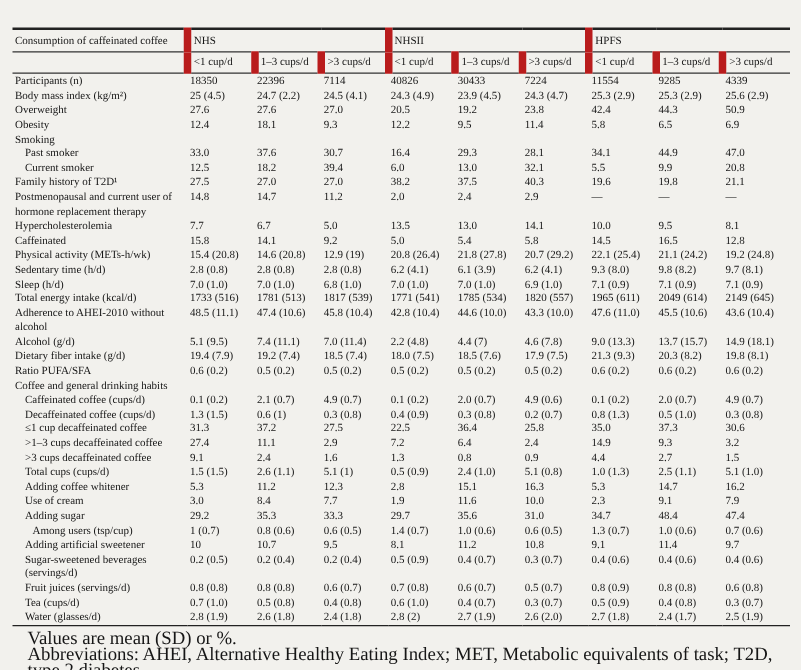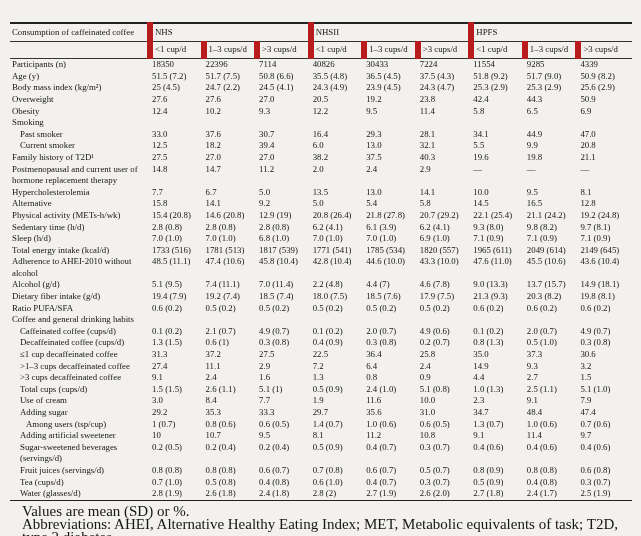--- a/index.html
+++ b/index.html
@@ -88,32 +88,20 @@
           <td class="val">22396</td>
           <td class="val">7114</td>
           <td class="val">40826</td>
           <td class="val">30433</td>
           <td class="val">7224</td>
           <td class="val">11554</td>
           <td class="val">9285</td>
           <td class="val">4339</td>
         </tr>
         <tr>
-          <td class="lbl indent-0">Age (y)</td>
-          <td class="val">51.5 (7.2)</td>
-          <td class="val">51.7 (7.5)</td>
-          <td class="val">50.8 (6.6)</td>
-          <td class="val">35.5 (4.8)</td>
-          <td class="val">36.5 (4.5)</td>
-          <td class="val">37.5 (4.3)</td>
-          <td class="val">51.8 (9.2)</td>
-          <td class="val">51.7 (9.0)</td>
-          <td class="val">50.9 (8.2)</td>
-        </tr>
-        <tr>
           <td class="lbl indent-0">Body mass index (kg/m²)</td>
           <td class="val">25 (4.5)</td>
           <td class="val">24.7 (2.2)</td>
           <td class="val">24.5 (4.1)</td>
           <td class="val">24.3 (4.9)</td>
           <td class="val">23.9 (4.5)</td>
           <td class="val">24.3 (4.7)</td>
           <td class="val">25.3 (2.9)</td>
           <td class="val">25.3 (2.9)</td>
           <td class="val">25.6 (2.9)</td>
@@ -126,21 +114,21 @@
           <td class="val">20.5</td>
           <td class="val">19.2</td>
           <td class="val">23.8</td>
           <td class="val">42.4</td>
           <td class="val">44.3</td>
           <td class="val">50.9</td>
         </tr>
         <tr>
           <td class="lbl indent-0">Obesity</td>
           <td class="val">12.4</td>
-          <td class="val">10.2</td>
+          <td class="val">18.1</td>
           <td class="val">9.3</td>
           <td class="val">12.2</td>
           <td class="val">9.5</td>
           <td class="val">11.4</td>
           <td class="val">5.8</td>
           <td class="val">6.5</td>
           <td class="val">6.9</td>
         </tr>
         <tr>
           <td class="lbl indent-0">Smoking</td>
@@ -208,21 +196,21 @@
           <td class="val">6.7</td>
           <td class="val">5.0</td>
           <td class="val">13.5</td>
           <td class="val">13.0</td>
           <td class="val">14.1</td>
           <td class="val">10.0</td>
           <td class="val">9.5</td>
           <td class="val">8.1</td>
         </tr>
         <tr>
-          <td class="lbl indent-0">Alternative</td>
+          <td class="lbl indent-0">Caffeinated</td>
           <td class="val">15.8</td>
           <td class="val">14.1</td>
           <td class="val">9.2</td>
           <td class="val">5.0</td>
           <td class="val">5.4</td>
           <td class="val">5.8</td>
           <td class="val">14.5</td>
           <td class="val">16.5</td>
           <td class="val">12.8</td>
         </tr>
@@ -400,20 +388,32 @@
           <td class="val">2.6 (1.1)</td>
           <td class="val">5.1 (1)</td>
           <td class="val">0.5 (0.9)</td>
           <td class="val">2.4 (1.0)</td>
           <td class="val">5.1 (0.8)</td>
           <td class="val">1.0 (1.3)</td>
           <td class="val">2.5 (1.1)</td>
           <td class="val">5.1 (1.0)</td>
         </tr>
         <tr>
+          <td class="lbl indent-1">Adding coffee whitener</td>
+          <td class="val">5.3</td>
+          <td class="val">11.2</td>
+          <td class="val">12.3</td>
+          <td class="val">2.8</td>
+          <td class="val">15.1</td>
+          <td class="val">16.3</td>
+          <td class="val">5.3</td>
+          <td class="val">14.7</td>
+          <td class="val">16.2</td>
+        </tr>
+        <tr>
           <td class="lbl indent-1">Use of cream</td>
           <td class="val">3.0</td>
           <td class="val">8.4</td>
           <td class="val">7.7</td>
           <td class="val">1.9</td>
           <td class="val">11.6</td>
           <td class="val">10.0</td>
           <td class="val">2.3</td>
           <td class="val">9.1</td>
           <td class="val">7.9</td>

